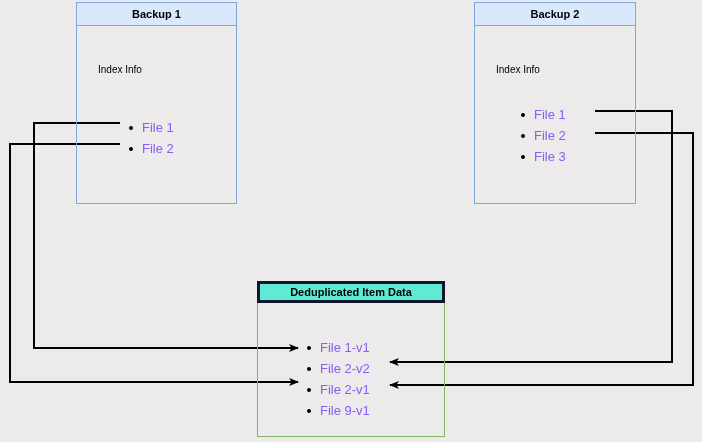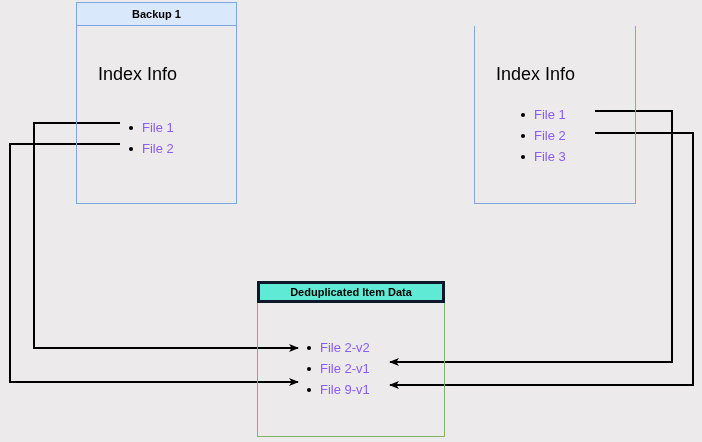--- a/index.html
+++ b/index.html
@@ -62,21 +62,21 @@
     background: #5eead4;
     border: 3px solid #0f172a;
   }
   .theme-green .box-body {
     border: 1px solid #82b366;
     border-top: none;
   }
 
   .index-label {
     position: absolute;
-    font-size: 18px;
+    font-size: 10px;
     color: #000;
     white-space: nowrap;
   }
 
   .file-list {
     position: absolute;
     margin: 0;
     padding: 0;
     list-style: none;
   }
@@ -134,32 +134,34 @@
     <div class="box-header" style="height:24px;">Backup 1</div>
     <div class="box-body" style="top:24px; height:178px;"></div>
     <div class="index-label" style="left:22px; top:62px;">Index Info</div>
     <ul class="file-list" style="left:50px; top:115px;">
       <li>File 1</li>
       <li>File 2</li>
     </ul>
   </div>
 
   <div class="box theme-blue" style="left:474px; top:2px; width:162px; height:202px;">
+    <div class="box-header" style="height:24px;">Backup 2</div>
     <div class="box-body" style="top:24px; height:178px;"></div>
     <div class="index-label" style="left:22px; top:62px;">Index Info</div>
     <ul class="file-list" style="left:44px; top:102px;">
       <li>File 1</li>
       <li>File 2</li>
       <li>File 3</li>
     </ul>
   </div>
 
   <div class="box theme-green" style="left:257px; top:281px; width:188px; height:156px;">
     <div class="box-header" style="height:22px;">Deduplicated Item Data</div>
     <div class="box-body" style="top:22px; height:134px;"></div>
     <ul class="file-list" style="left:47px; top:56px;">
+      <li>File 1-v1</li>
       <li>File 2-v2</li>
       <li>File 2-v1</li>
       <li>File 9-v1</li>
     </ul>
   </div>
 
 </div>
 
 </body></html>

